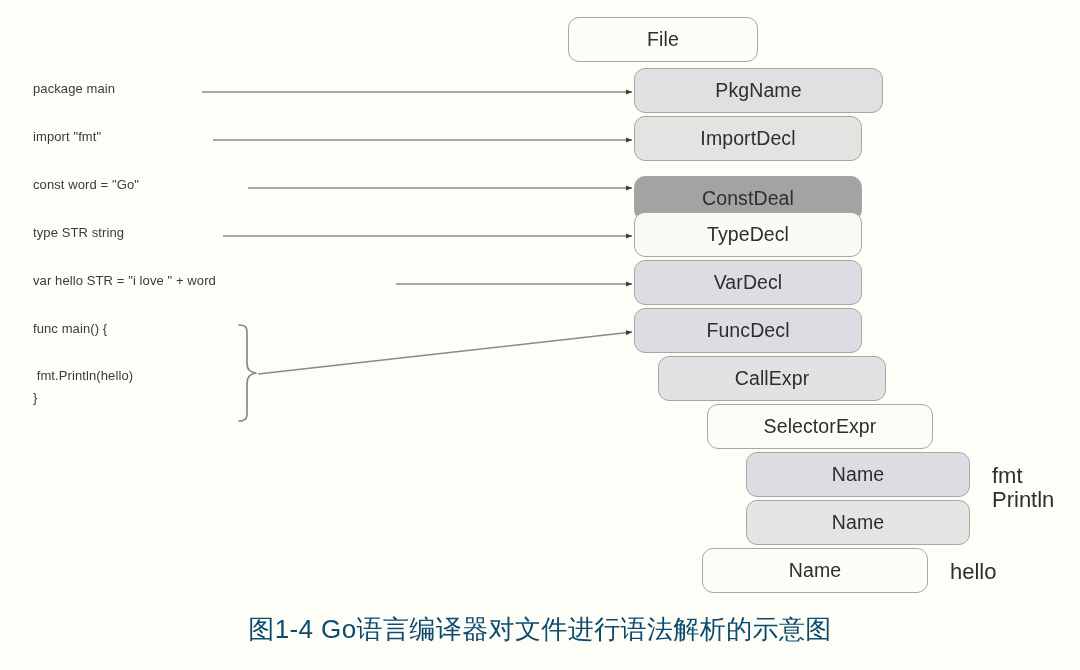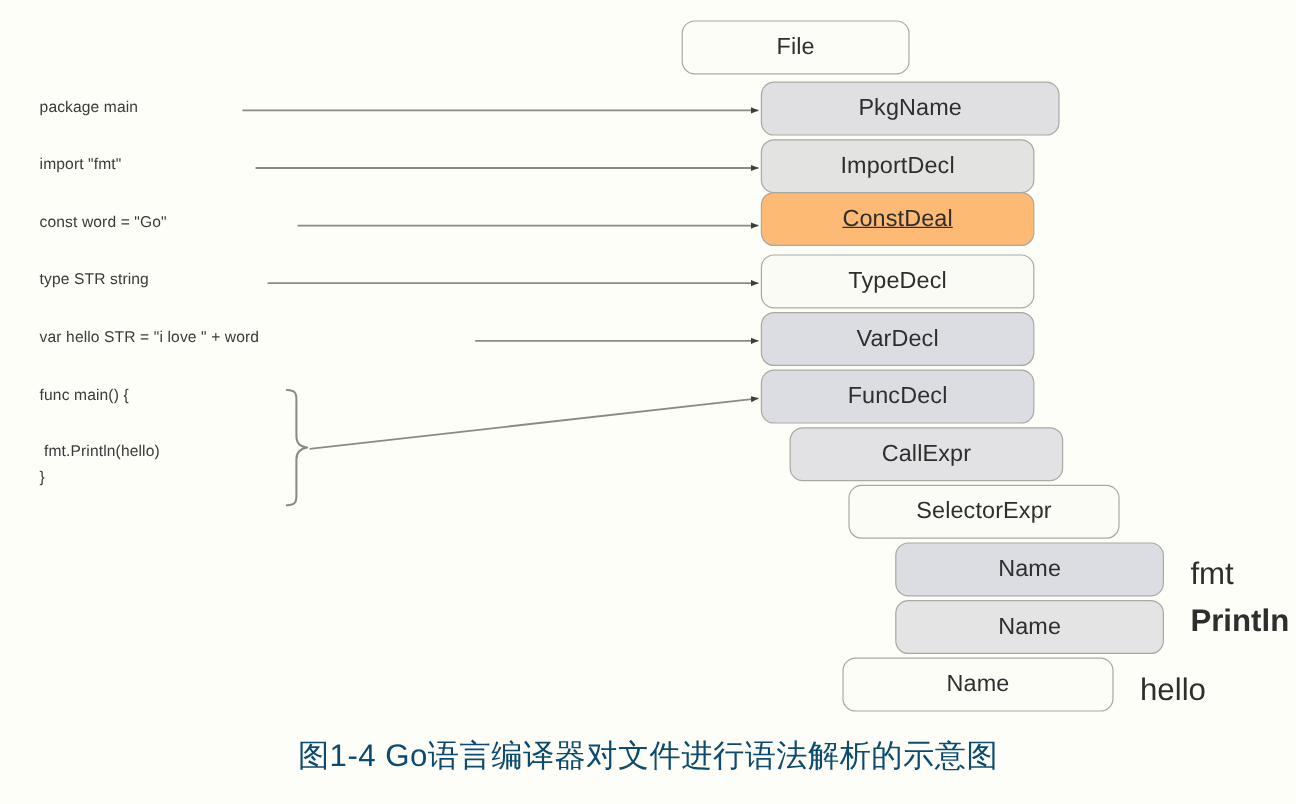--- a/index.html
+++ b/index.html
@@ -37,21 +37,21 @@
     display: flex;
     align-items: center;
     justify-content: center;
     font-size: 19.5px;
     color: #2e2e2e;
     letter-spacing: 0.1px;
   }
   
   .val-label {
     position: absolute;
-    font-size: 26px;
+    font-size: 22px;
     color: #2e2e2e;
   }
   
   #connectors {
     position: absolute;
     left: 0;
     top: 0;
     width: 1080px;
     height: 670px;
     pointer-events: none;
@@ -106,37 +106,37 @@
   <div class="code-line" style="top:321px;">func main() {</div>
   <div class="code-line" style="top:368px;"> fmt.Println(hello)</div>
   <div class="code-line" style="top:390px;">}</div>
 
   <div class="node" style="left:568px; top:17px;  width:190px; height:45px; background:#fdfdf7;">File</div>
 
   <div class="node" style="left:634px; top:68px;  width:249px; height:45px; background:#e0e0e2;">PkgName</div>
 
   <div class="node" style="left:634px; top:116px; width:228px; height:45px; background:#e3e3e2;">ImportDecl</div>
 
-  <div class="node" style="left:634px; top:160px; width:228px; height:45px; background:#fdba74;text-decoration:underline;">ConstDeal</div>
+  <div class="node" style="left:634px; top:176px; width:228px; height:45px; background:#a3a3a3;">ConstDeal</div>
 
   <div class="node" style="left:634px; top:212px; width:228px; height:45px; background:#fbfbf5;">TypeDecl</div>
 
   <div class="node" style="left:634px; top:260px; width:228px; height:45px; background:#dcdde3;">VarDecl</div>
 
   <div class="node" style="left:634px; top:308px; width:228px; height:45px; background:#dcdde3;">FuncDecl</div>
 
   <div class="node" style="left:658px; top:356px; width:228px; height:45px; background:#e2e2e4;">CallExpr</div>
 
   <div class="node" style="left:707px; top:404px; width:226px; height:45px; background:#fcfcf6;">SelectorExpr</div>
 
   <div class="node" style="left:746px; top:452px; width:224px; height:45px; background:#dcdde3;">Name</div>
 
   <div class="node" style="left:746px; top:500px; width:224px; height:45px; background:#e4e4e4;">Name</div>
 
   <div class="node" style="left:702px; top:548px; width:226px; height:45px; background:#fdfdf7;">Name</div>
 
   <div class="val-label" style="left:992px; top:463px;">fmt</div>
-  <div class="val-label" style="left:992px; top:502px;font-weight:bold;">Println</div>
+  <div class="val-label" style="left:992px; top:487px;">Println</div>
   <div class="val-label" style="left:950px; top:559px;">hello</div>
 
   <div id="caption">图1-4 Go语言编译器对文件进行语法解析的示意图</div>
 
 </div>
 
 </body></html>

